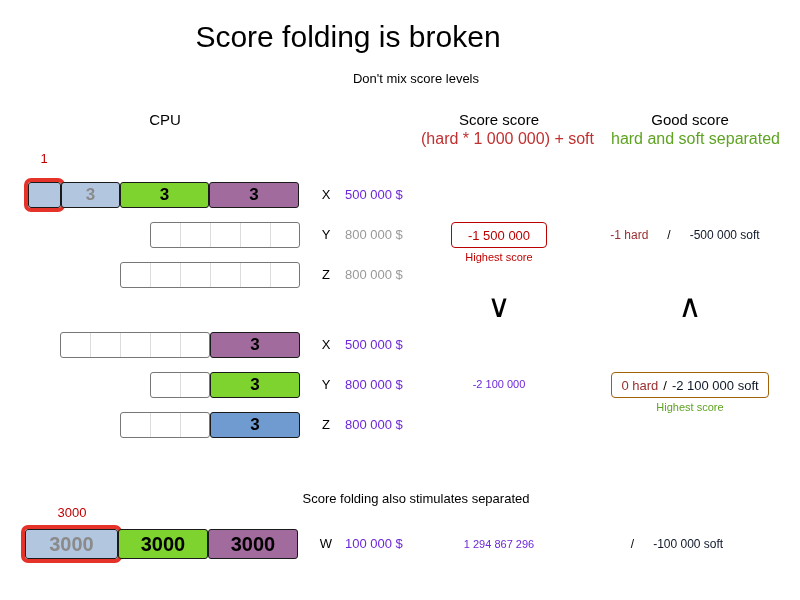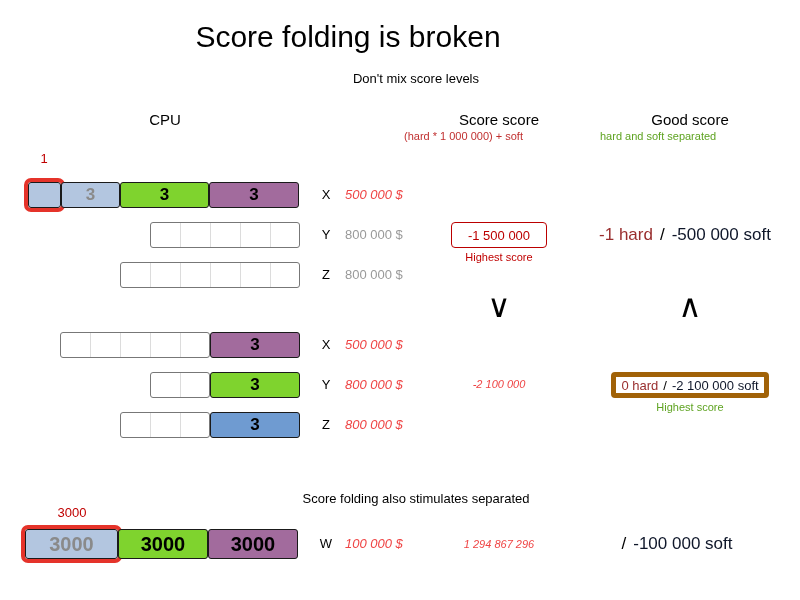--- a/index.html
+++ b/index.html
@@ -3,26 +3,26 @@
 <meta charset="utf-8">
 <style>
   * { margin:0; padding:0; box-sizing:border-box; }
   html,body { background:#ffffff; }
   body { font-family:"Liberation Sans", sans-serif; color:#000; }
   .canvas { position:relative; width:800px; height:600px; background:#fff; overflow:hidden; }
 
   .title { position:absolute; top:20px; left:0; width:696px; text-align:center; font-size:30px; color:#000; }
   .subtitle { position:absolute; left:16px; width:800px; text-align:center; font-size:13px; color:#000; }
   .colhead { position:absolute; text-align:center; font-size:15px; color:#000; }
-  .subhead { position:absolute; text-align:left; font-size:11px; }
+  .subhead { position:absolute; text-align:right; font-size:16px; }
 
   .redtext   { color:#c03030; }
   .deepred   { color:#c00000; }
   .greentext { color:#5ea321; }
-  .orange    { color:#ef4444;font-style:italic; }
+  .orange    { color:#6d28d9; }
   .gray      { color:#999999; }
 
   .bar { position:absolute; height:26px; display:flex; }
   .seg { height:26px; border:1px solid #1a1a1a; border-radius:3px;
          display:flex; align-items:center; justify-content:center;
          font-size:17px; font-weight:bold; color:#000; }
   .seg.lightblue { background:#b3c6e0; }
   .seg.green     { background:#7fd32e; }
   .seg.purple    { background:#a26b9d; }
   .seg.blue      { background:#6f9bd1; }
@@ -30,24 +30,24 @@
   .seg.overflow  { outline:4px solid #e5332a; }
   .seg.empty { border:1px solid #777; background-color:#fff;
                background-image:repeating-linear-gradient(to right, transparent 0px, transparent 29px, #dcdcdc 29px, #dcdcdc 30px); }
 
   .rowlabel { position:absolute; width:18px; height:26px; line-height:26px; text-align:center; font-size:13px; color:#000; }
   .cost { position:absolute; height:26px; line-height:26px; font-size:13px; }
 
   .scorebox { position:absolute; height:26px; display:flex; align-items:center; justify-content:center;
               font-size:13px; border-radius:4px; gap:5px; }
   .foldedbox { border:1px solid #bb0000; color:#bb0000; }
-  .goodbox   { border:5px solid #a16207; }
+  .goodbox   { border:1px solid #a16207; }
 
   .note { position:absolute; text-align:center; font-size:11px; }
-  .goodline { position:absolute; height:26px; display:flex; align-items:center; justify-content:center; gap:7px; font-size:17px; }
+  .goodline { position:absolute; height:26px; display:flex; align-items:center; justify-content:center; gap:19px; font-size:12px; }
   .hard { color:#992e2e; }
   .sep  { color:#000; }
   .soft { color:#0f172a; }
 
   .cmp { position:absolute; width:100px; text-align:center; font-size:32px; line-height:36px; color:#000; }
 
   .overflowlabel { position:absolute; text-align:center; font-size:13px; color:#c00000; }
 
   .bigbar { height:30px; }
   .bigbar .seg { height:30px; font-size:20px; }

